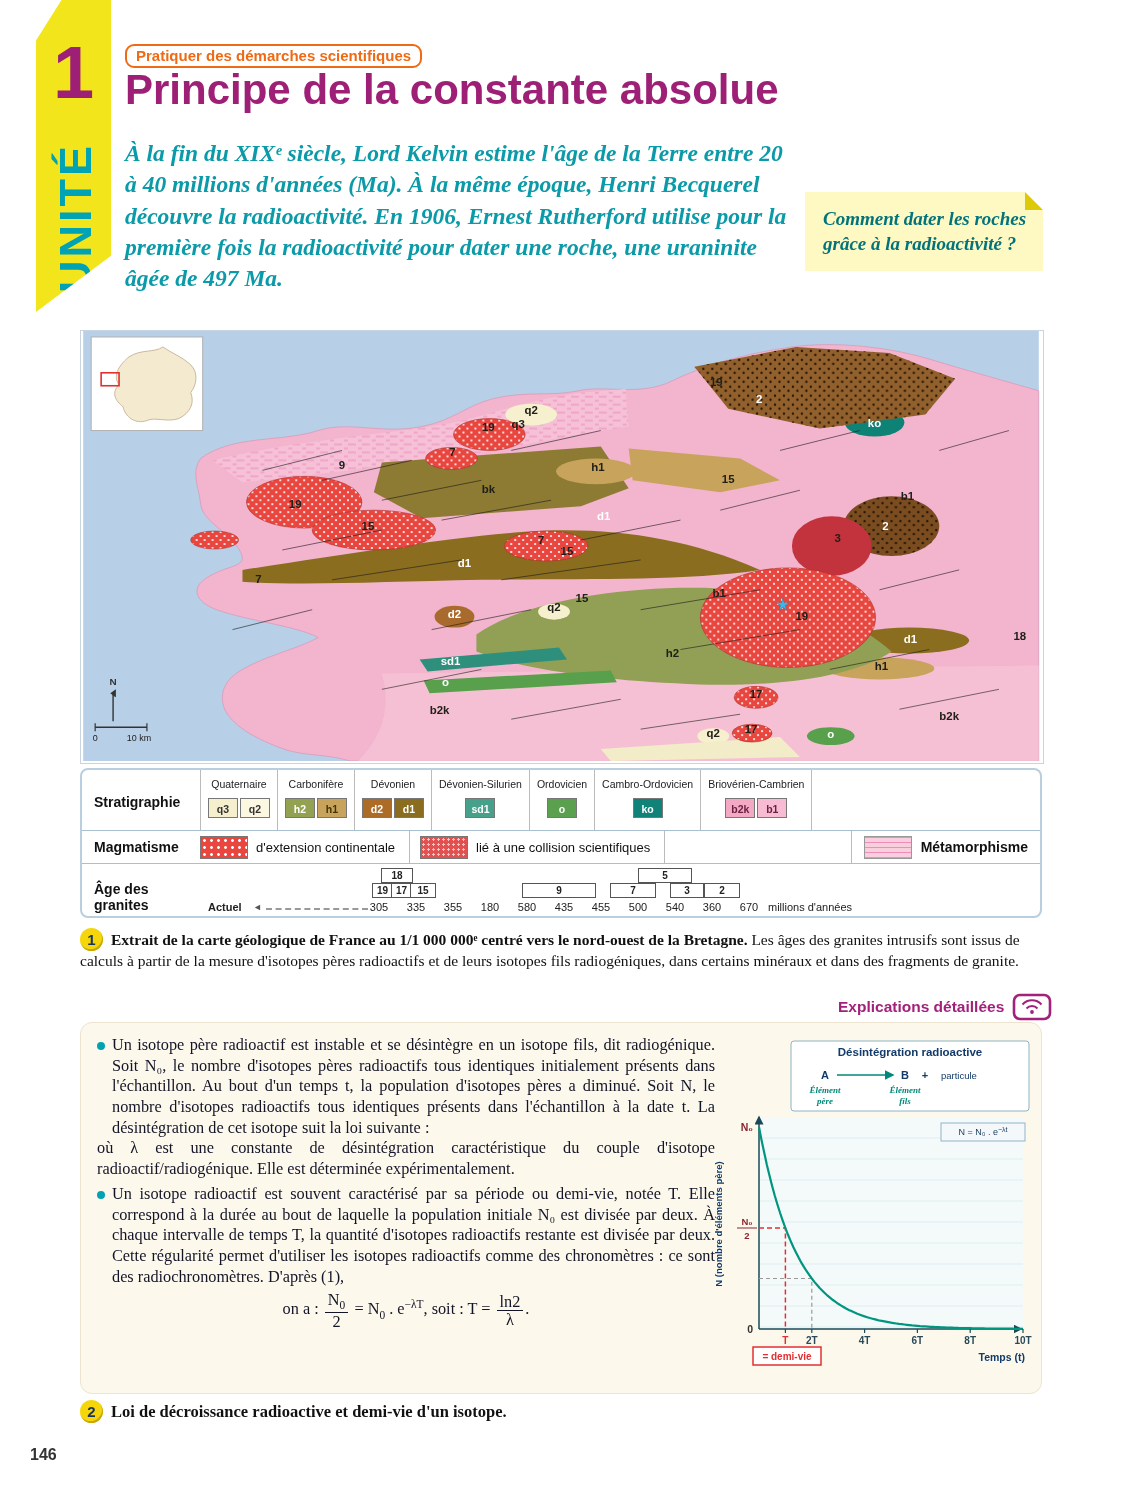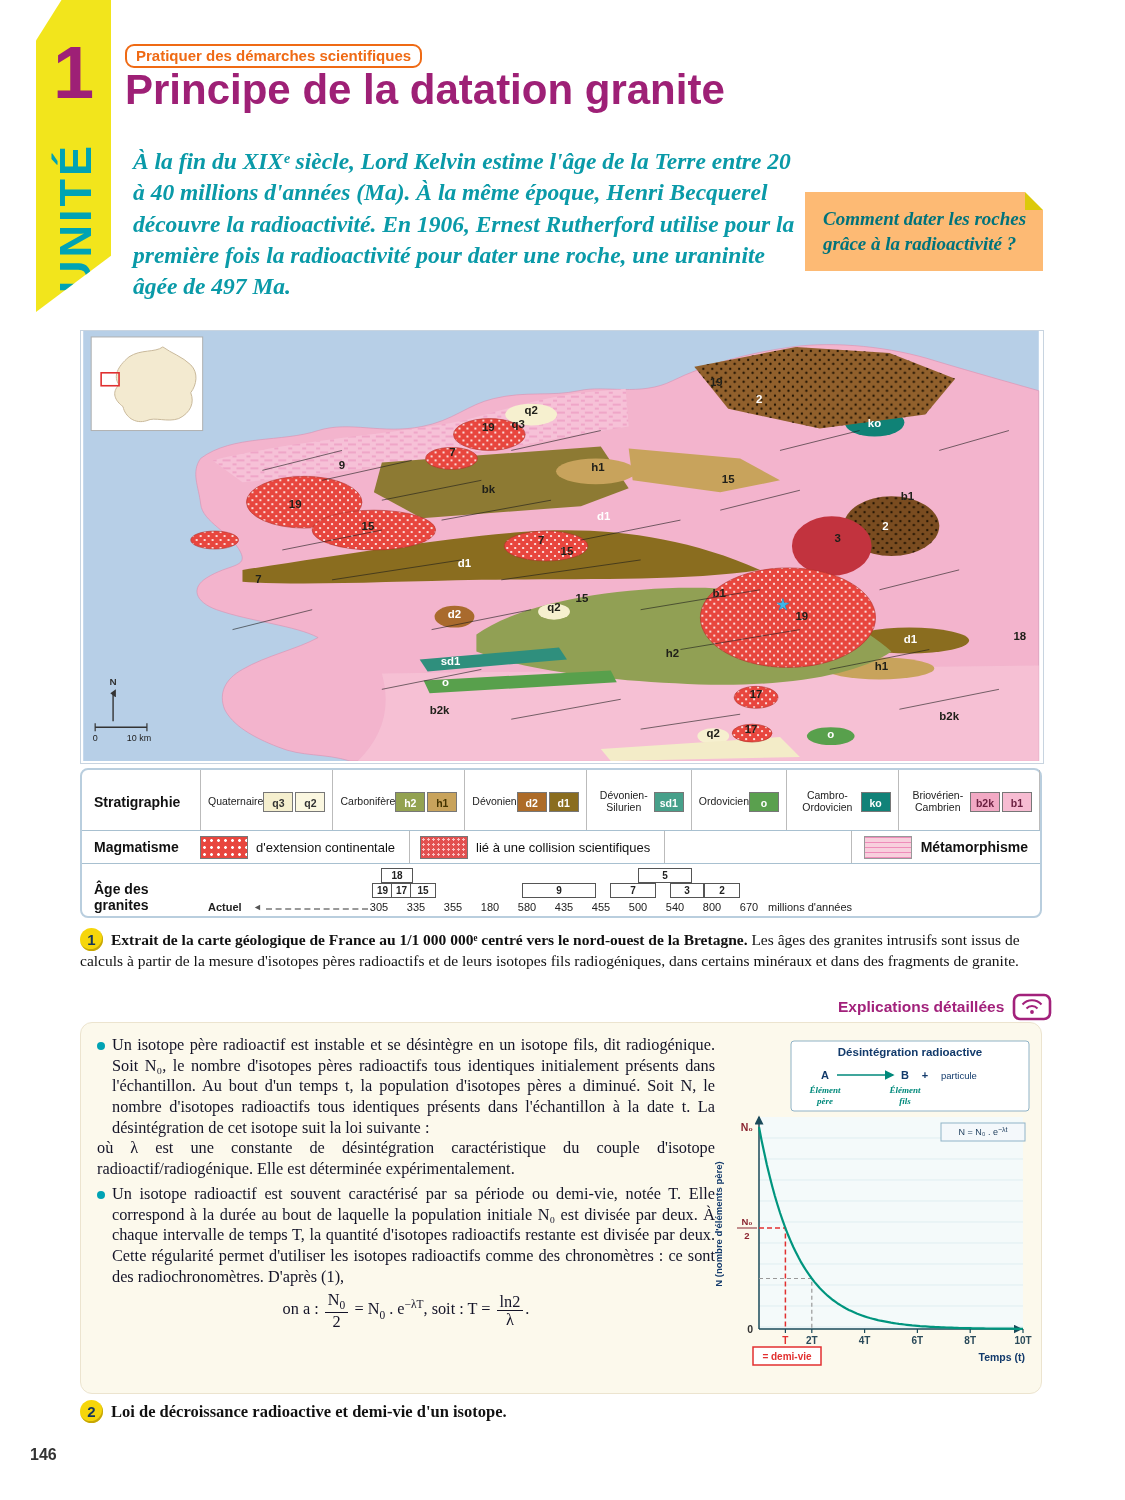--- a/index.html
+++ b/index.html
@@ -9,39 +9,39 @@
   .unit-banner{position:absolute;left:36px;top:0;width:75px;height:312px;background:#f2e51c;
     clip-path:polygon(34% 0,100% 0,100% 82%,0 100%,0 13%);}
   .unit-number{margin-top:36px;font:bold 74px/1 "Liberation Sans",sans-serif;color:#9e2076;text-align:center;}
   .unit-label{margin:8px 0 0 14px;writing-mode:vertical-rl;transform:rotate(180deg);height:175px;
     font:bold 45px "Liberation Sans",sans-serif;color:#00a3b4;letter-spacing:3px;}
 
   
   .kicker{position:absolute;left:125px;top:44px;display:inline-block;border:2px solid #ef6a14;border-radius:9px;
     padding:1px 9px 2px;color:#ef6a14;font:bold 15px "Liberation Sans",sans-serif;background:#fff;}
   .page-title{position:absolute;left:125px;top:66px;margin:0;font:bold 42px/1.15 "Liberation Sans",sans-serif;color:#9e2076;}
-  .intro{position:absolute;left:125px;top:138px;width:665px;margin:8px;
+  .intro{position:absolute;left:125px;top:138px;width:665px;margin:0;
     font:italic 600 23.5px/1.33 "Liberation Serif",serif;color:#0a9aa8;}
-  .question-box{position:absolute;left:805px;top:192px;width:204px;background:#fdba74;padding:15px 16px 15px 18px;
+  .question-box{position:absolute;left:805px;top:192px;width:204px;background:#fef9c3;padding:15px 16px 15px 18px;
     color:#00737b;font:bold italic 19px/1.3 "Liberation Serif",serif;}
   .question-box::after{content:"";position:absolute;top:0;right:0;border-top:18px solid #fff;border-left:18px solid #dcc90a;}
 
   
   .map-fig{position:absolute;left:80px;top:330px;width:962px;height:432px;border:1px solid #c8d4e0;}
 
   
   .legend-box{position:absolute;left:80px;top:768px;width:962px;height:150px;border:2px solid #b9cede;border-radius:8px;
     background:#fff;box-sizing:border-box;font-family:"Liberation Sans",sans-serif;}
   .leg-row{box-sizing:border-box;}
   .leg-row + .leg-row{border-top:1px solid #a8c0d0;}
   .leg-strat{display:flex;height:60px;}
   .leg-label{width:118px;font:bold 14px "Liberation Sans",sans-serif;color:#111;padding:20px 0 0 12px;box-sizing:border-box;flex:0 0 auto;}
   .leg-strat .leg-label{padding-top:24px;}
   .strat-groups{display:flex;border-left:1px solid #bbb;}
-  .strat-group{border-right:1px solid #bbb;padding:3px 7px 0;display:flex;flex-direction:row;align-items:center;}
+  .strat-group{border-right:1px solid #bbb;padding:3px 7px 0;display:flex;flex-direction:column;align-items:center;}
   .strat-name{font:10.5px/1.1 "Liberation Sans",sans-serif;color:#222;text-align:center;height:24px;display:flex;align-items:center;}
   .strat-swatches{display:flex;gap:2px;margin-top:1px;}
   .swatch{width:30px;height:20px;border:1px solid #777;font:bold 10.5px/20px "Liberation Sans",sans-serif;text-align:center;box-sizing:border-box;}
   .leg-mag{display:flex;height:33px;align-items:center;}
   .leg-mag .leg-label{padding-top:0;}
   .mag-items{display:flex;align-items:flex-end;gap:10px;border-radius:6px;}
   .mag-item{display:flex;align-items:center;gap:8px;padding-right:14px;border-right:1px solid #bbb;height:33px;}
   .swatch-mag{width:46px;height:21px;border:1px solid #777;flex:0 0 auto;}
   .sw-ext{background-color:#e8463e;background-image:radial-gradient(circle,#fff 1.3px,transparent 1.5px);background-size:7px 7px;}
   .sw-col{background-color:#e2504f;background-image:radial-gradient(circle,#f9c3c3 1px,transparent 1.2px);background-size:5px 5px;}
@@ -106,21 +106,21 @@
 <body>
 
 <div class="page">
 
   <aside class="unit-banner">
     <div class="unit-number">1</div>
     <div class="unit-label">UNITÉ</div>
   </aside>
 
   <div class="kicker">Pratiquer des démarches scientifiques</div>
-  <h1 class="page-title">Principe de la datation granite</h1>
+  <h1 class="page-title">Principe de la constante absolue</h1>
   <p class="intro">À la fin du XIXᵉ siècle, Lord Kelvin estime l'âge de la Terre entre 20 à 40 millions d'années (Ma). À la même époque, Henri Becquerel découvre la radioactivité. En 1906, Ernest Rutherford utilise pour la première fois la radioactivité pour dater une roche, une uraninite âgée de 497 Ma.</p>
   <div class="question-box">Comment dater les roches grâce à la radioactivité ?</div>
 
   <figure class="map-fig" style="margin:0;">
     <svg viewBox="0 0 960 432" width="960" height="430">
       <defs>
         <pattern id="granitepat" width="8" height="8" patternUnits="userSpaceOnUse">
           <rect width="8" height="8" fill="#e8463e"></rect>
           <circle cx="2" cy="2" r="1.1" fill="#fff"></circle>
             <circle cx="6" cy="6" r="1.1" fill="#fff"></circle>
@@ -335,21 +335,21 @@
           <div class="age-dash"></div>
           <div class="age-tick" style="left: 279px;">305</div>
           <div class="age-tick" style="left: 316px;">335</div>
           <div class="age-tick" style="left: 353px;">355</div>
           <div class="age-tick" style="left: 390px;">180</div>
           <div class="age-tick" style="left: 427px;">580</div>
           <div class="age-tick" style="left: 464px;">435</div>
           <div class="age-tick" style="left: 501px;">455</div>
           <div class="age-tick" style="left: 538px;">500</div>
           <div class="age-tick" style="left: 575px;">540</div>
-          <div class="age-tick" style="left: 612px;">800</div>
+          <div class="age-tick" style="left: 612px;">360</div>
           <div class="age-tick" style="left: 649px;">670</div>
           <div class="age-unit">millions d'années</div>
         </div>
     </div>
   </section>
 
   <p class="caption caption1">
     <span class="badge">1</span><b>Extrait de la carte géologique de France au 1/1 000 000ᵉ centré vers le nord-ouest de la Bretagne.</b>
     <span>Les âges des granites intrusifs sont issus de calculs à partir de la mesure d'isotopes pères radioactifs et de leurs isotopes fils radiogéniques, dans certains minéraux et dans des fragments de granite.</span>
   </p>

